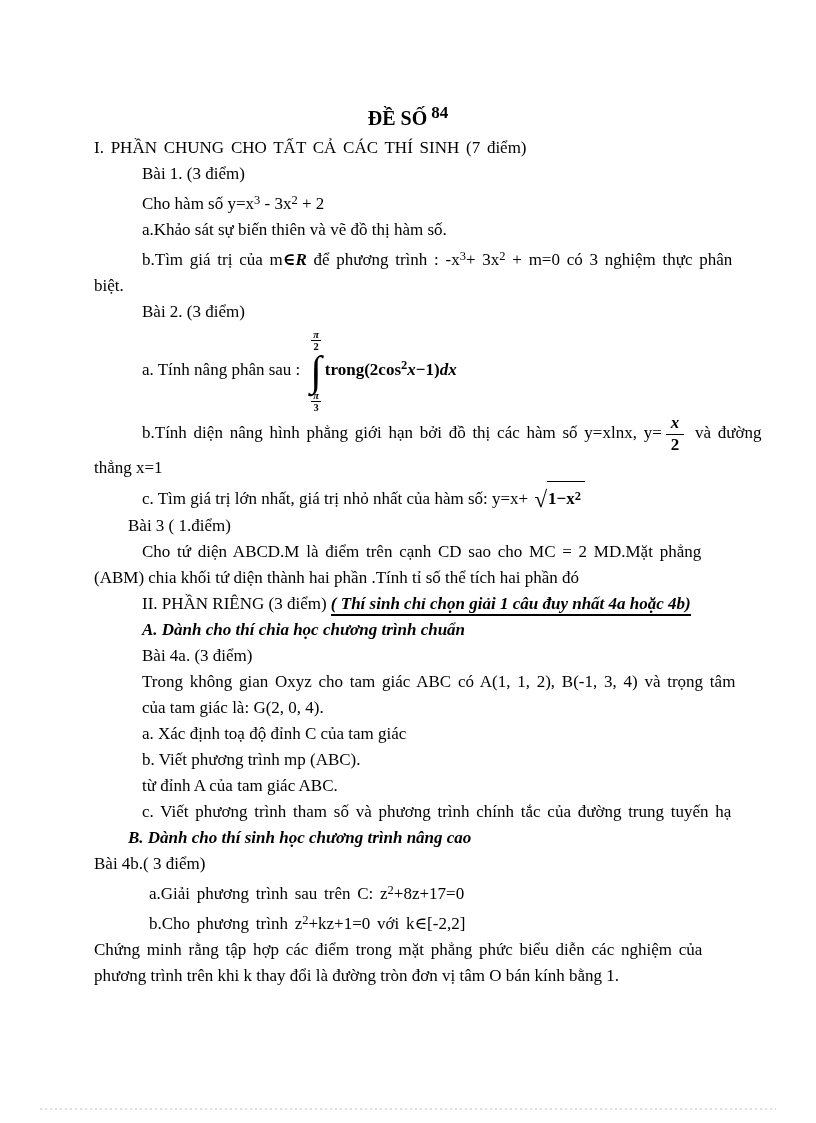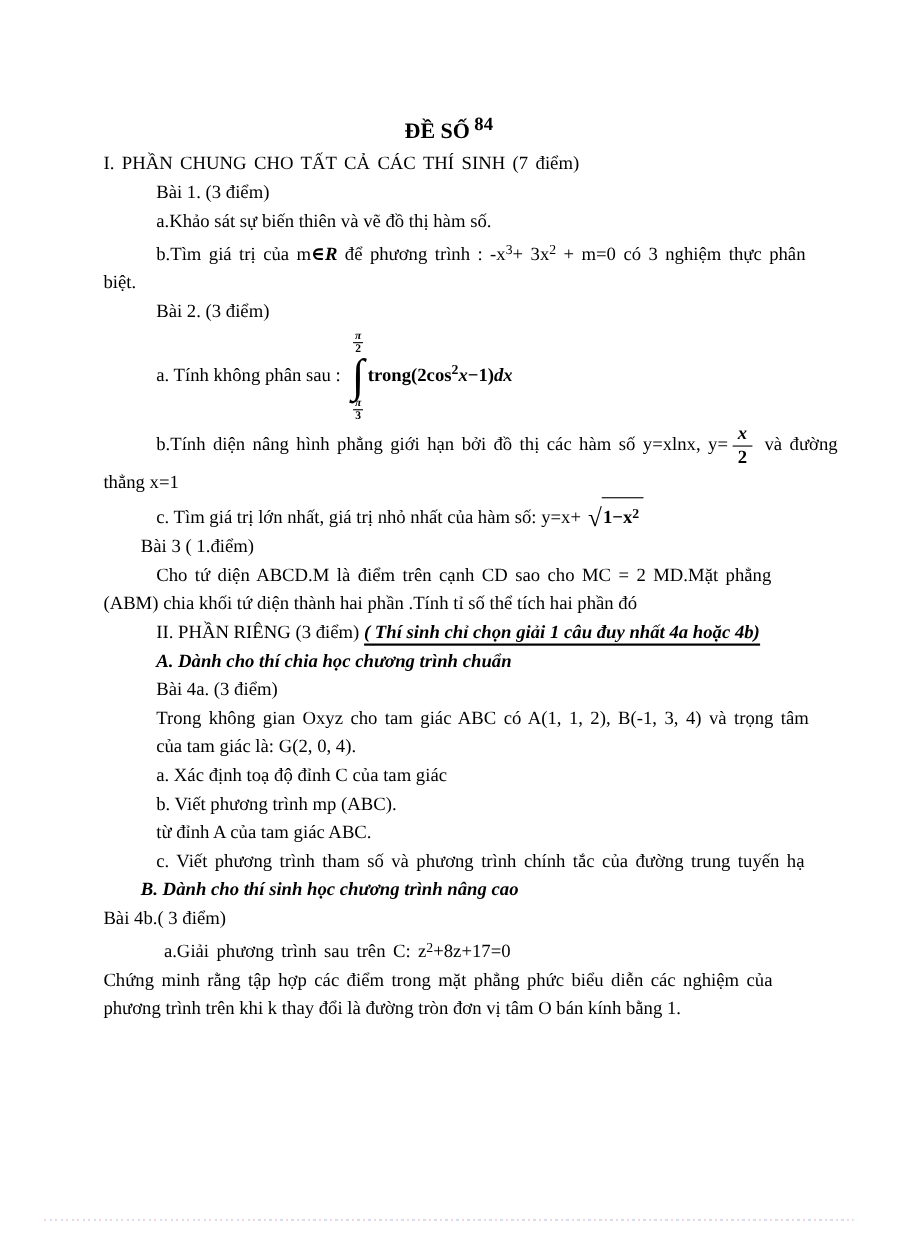--- a/index.html
+++ b/index.html
@@ -73,25 +73,26 @@
 <body>
 
 <div class="page">
   <div class="content">
     <div class="doc-title">
       <span>ĐỀ SỐ</span><span class="titlesup">84</span>
     </div>
     <div>
         <div class="line wide" style="padding-left: 0px;"><span>I. PHẦN CHUNG CHO TẤT CẢ CÁC THÍ SINH (7 điểm)</span></div>
         <div class="line" style="padding-left: 48px;"><span>Bài 1. (3 điểm)</span></div>
+        <div class="line" style="padding-left: 48px;"><span>Cho hàm số y=x</span><span class="sup">3</span><span> - 3x</span><span class="sup">2</span><span> + 2</span></div>
         <div class="line" style="padding-left: 48px;"><span>a.Khảo sát sự biến thiên và vẽ đồ thị hàm số.</span></div>
         <div class="line wide" style="padding-left: 48px;"><span>b.Tìm giá trị của m</span><span class="b">∈</span><span class="bi">R</span><span> để phương trình : -x</span><span class="sup">3</span><span>+ 3x</span><span class="sup">2</span><span> + m=0 có 3 nghiệm thực phân</span></div>
         <div class="line" style="padding-left: 0px;"><span>biệt.</span></div>
         <div class="line" style="padding-left: 48px;"><span>Bài 2. (3 điểm)</span></div>
-        <div class="line int-line" style="padding-left: 48px;"><span>a. Tính không phân sau :</span><span class="intwrap">
+        <div class="line int-line" style="padding-left: 48px;"><span>a. Tính nâng phân sau :</span><span class="intwrap">
             <span class="intbound">
               <span class="bnum">π</span>
               <span class="bden">2</span>
             </span>
             <span class="intsign">∫</span>
             <span class="intbound">
               <span class="bnum">π</span>
               <span class="bden">3</span>
             </span>
           </span><span class="b">trong(2cos</span><span class="bsup">2</span><span class="bi">x</span><span class="b">−1)</span><span class="bi">dx</span></div>
@@ -106,18 +107,19 @@
         <div class="line" style="padding-left: 48px;"><span>Bài 4a. (3 điểm)</span></div>
         <div class="line wide" style="padding-left: 48px;"><span>Trong không gian Oxyz cho tam giác ABC có A(1, 1, 2), B(-1, 3, 4) và trọng tâm</span></div>
         <div class="line" style="padding-left: 48px;"><span>của tam giác là: G(2, 0, 4).</span></div>
         <div class="line" style="padding-left: 48px;"><span>a. Xác định toạ độ đỉnh C của tam giác</span></div>
         <div class="line" style="padding-left: 48px;"><span>b. Viết phương trình mp (ABC).</span></div>
         <div class="line" style="padding-left: 48px;"><span>từ đỉnh A của tam giác ABC.</span></div>
         <div class="line wide" style="padding-left: 48px;"><span>c. Viết phương trình tham số và phương trình chính tắc của đường trung tuyến hạ</span></div>
         <div class="line" style="padding-left: 34px;"><span class="bi">B. Dành cho thí sinh học chương trình nâng cao</span></div>
         <div class="line" style="padding-left: 0px;"><span>Bài 4b.( 3 điểm)</span></div>
         <div class="line wide" style="padding-left: 55px;"><span>a.Giải phương trình sau trên C: z</span><span class="sup">2</span><span>+8z+17=0</span></div>
+        <div class="line wide" style="padding-left: 55px;"><span>b.Cho phương trình z</span><span class="sup">2</span><span>+kz+1=0 với k∈[-2,2]</span></div>
         <div class="line wide" style="padding-left: 0px;"><span>Chứng minh rằng tập hợp các điểm trong mặt phẳng phức biểu diễn các nghiệm của</span></div>
         <div class="line" style="padding-left: 0px;"><span>phương trình trên khi k thay đổi là đường tròn đơn vị tâm O bán kính bằng 1.</span></div>
       </div>
   </div>
   <div class="footer-dots" style="background: repeating-linear-gradient(90deg, rgb(227, 183, 198) 0px, rgb(227, 183, 198) 2px, transparent 2px, transparent 5px, rgb(183, 198, 227) 5px, rgb(183, 198, 227) 7px, transparent 7px, transparent 10px);"></div>
 </div>
 
 </body></html>

